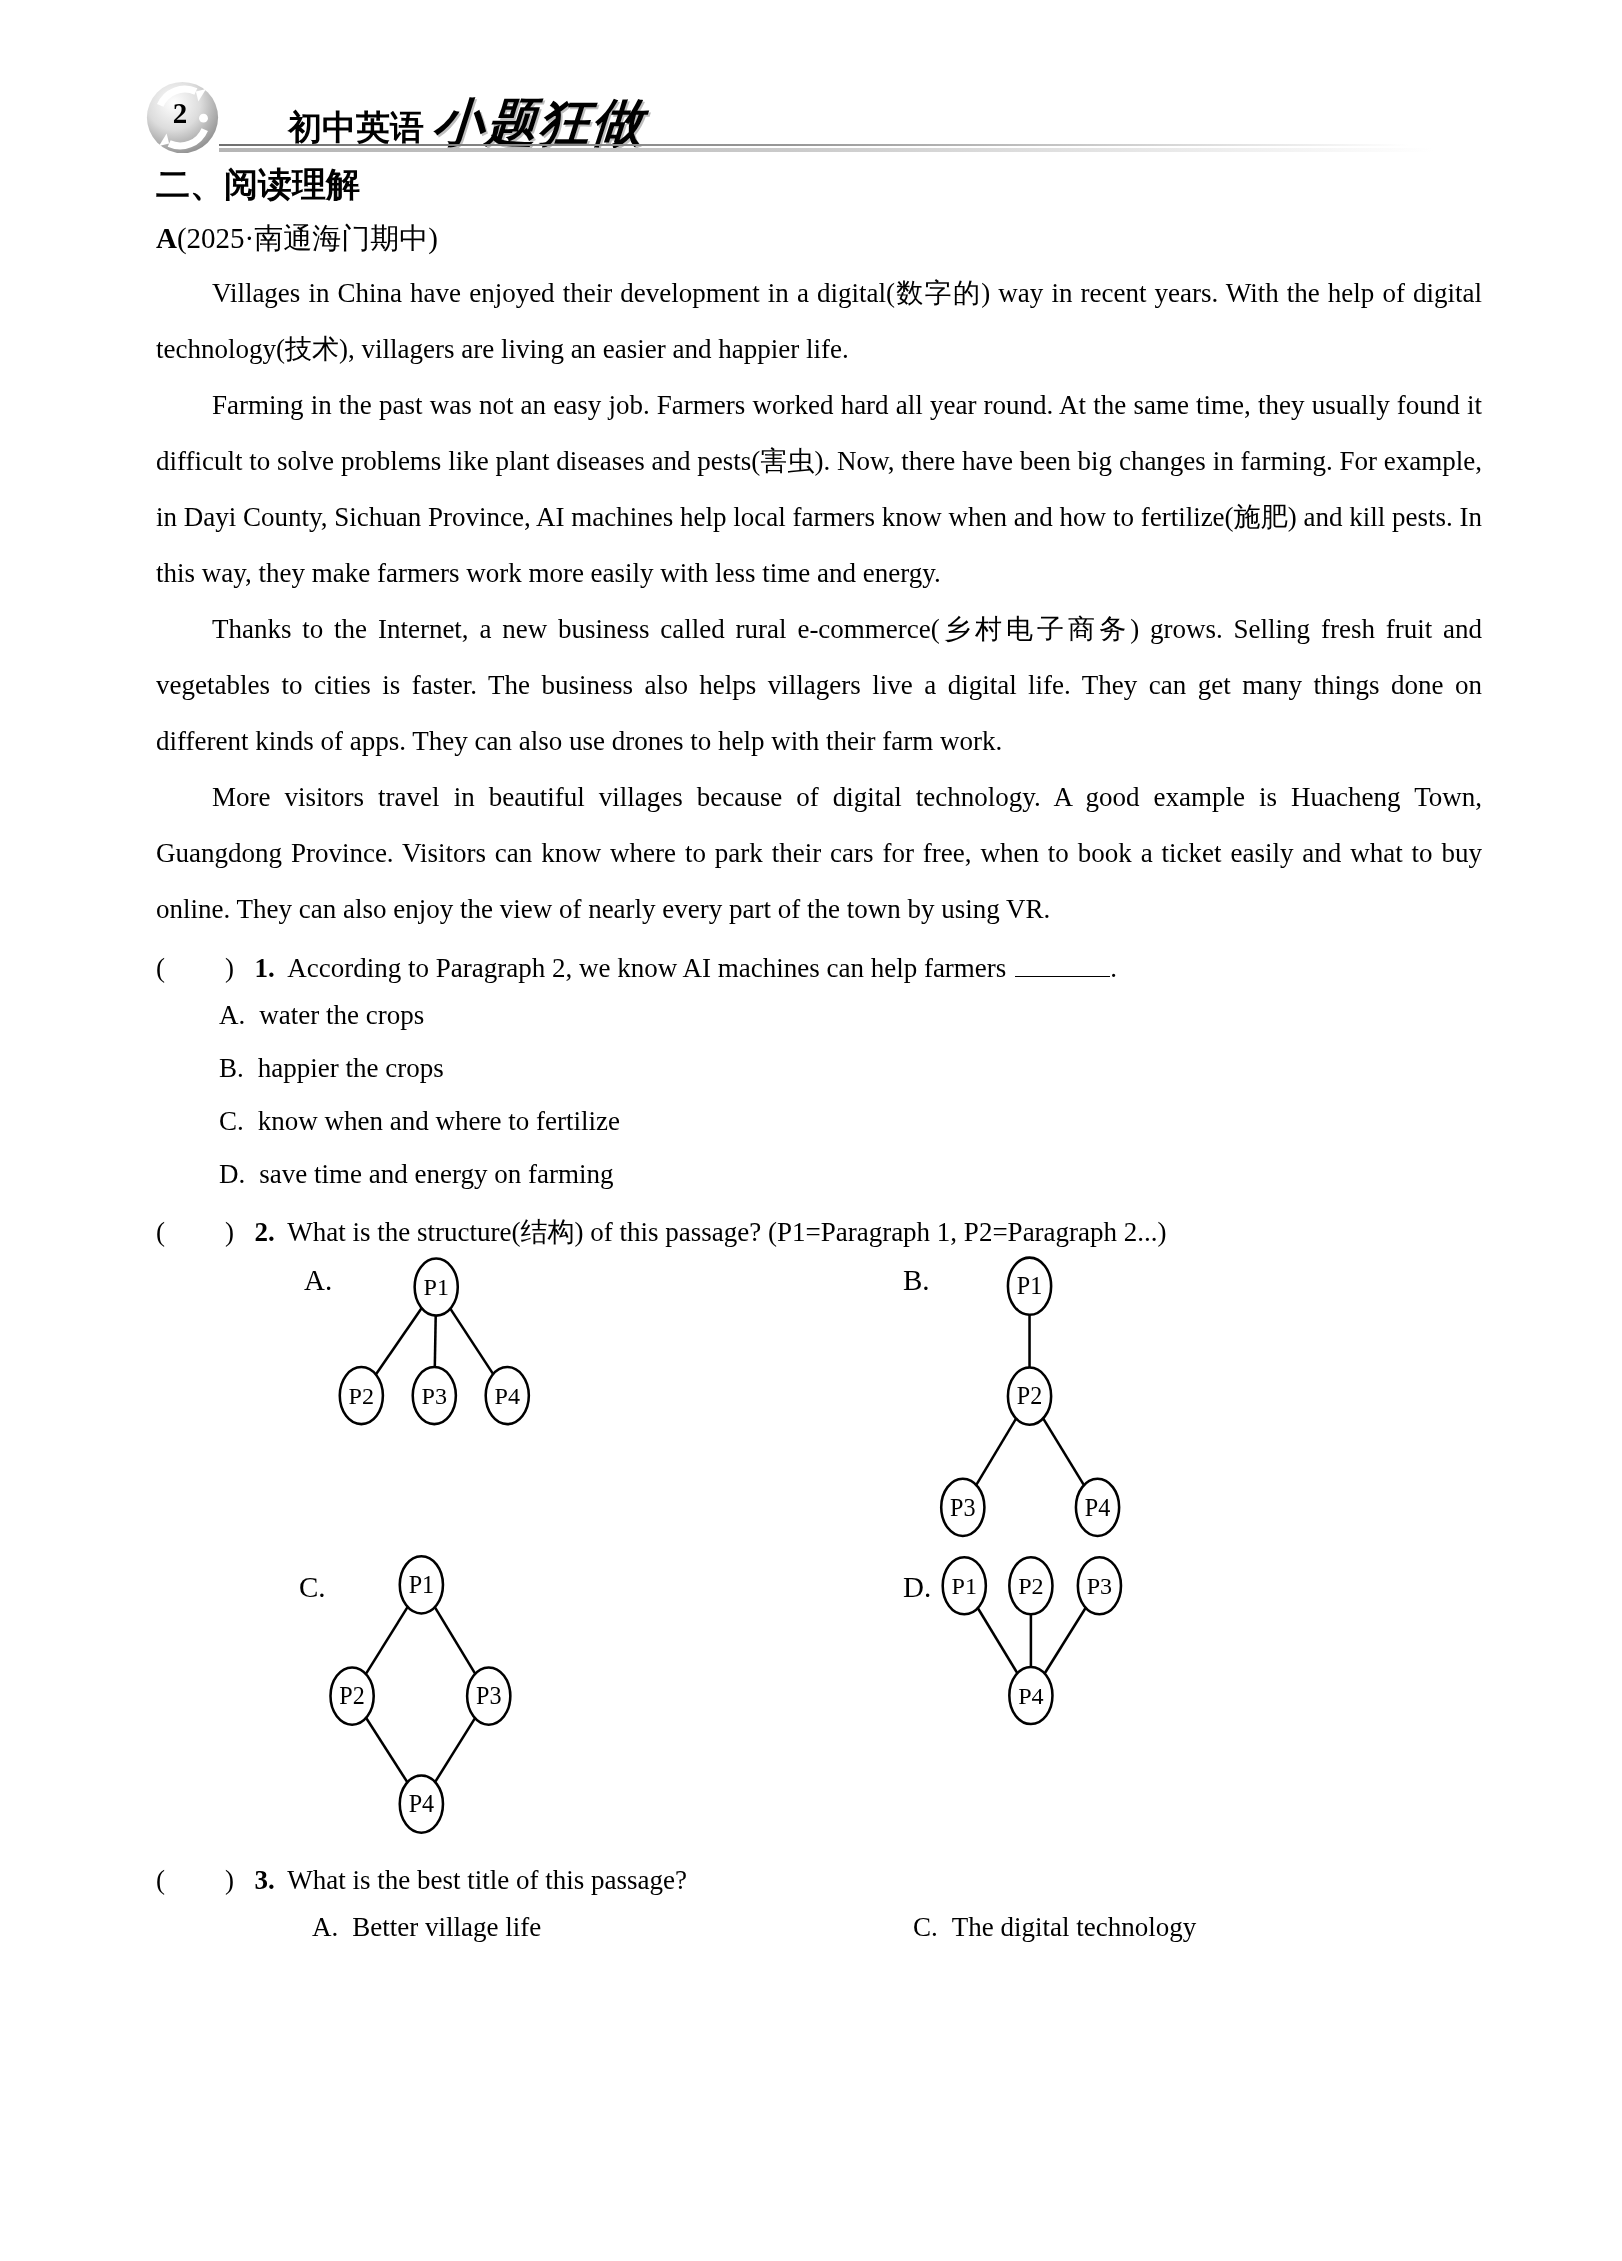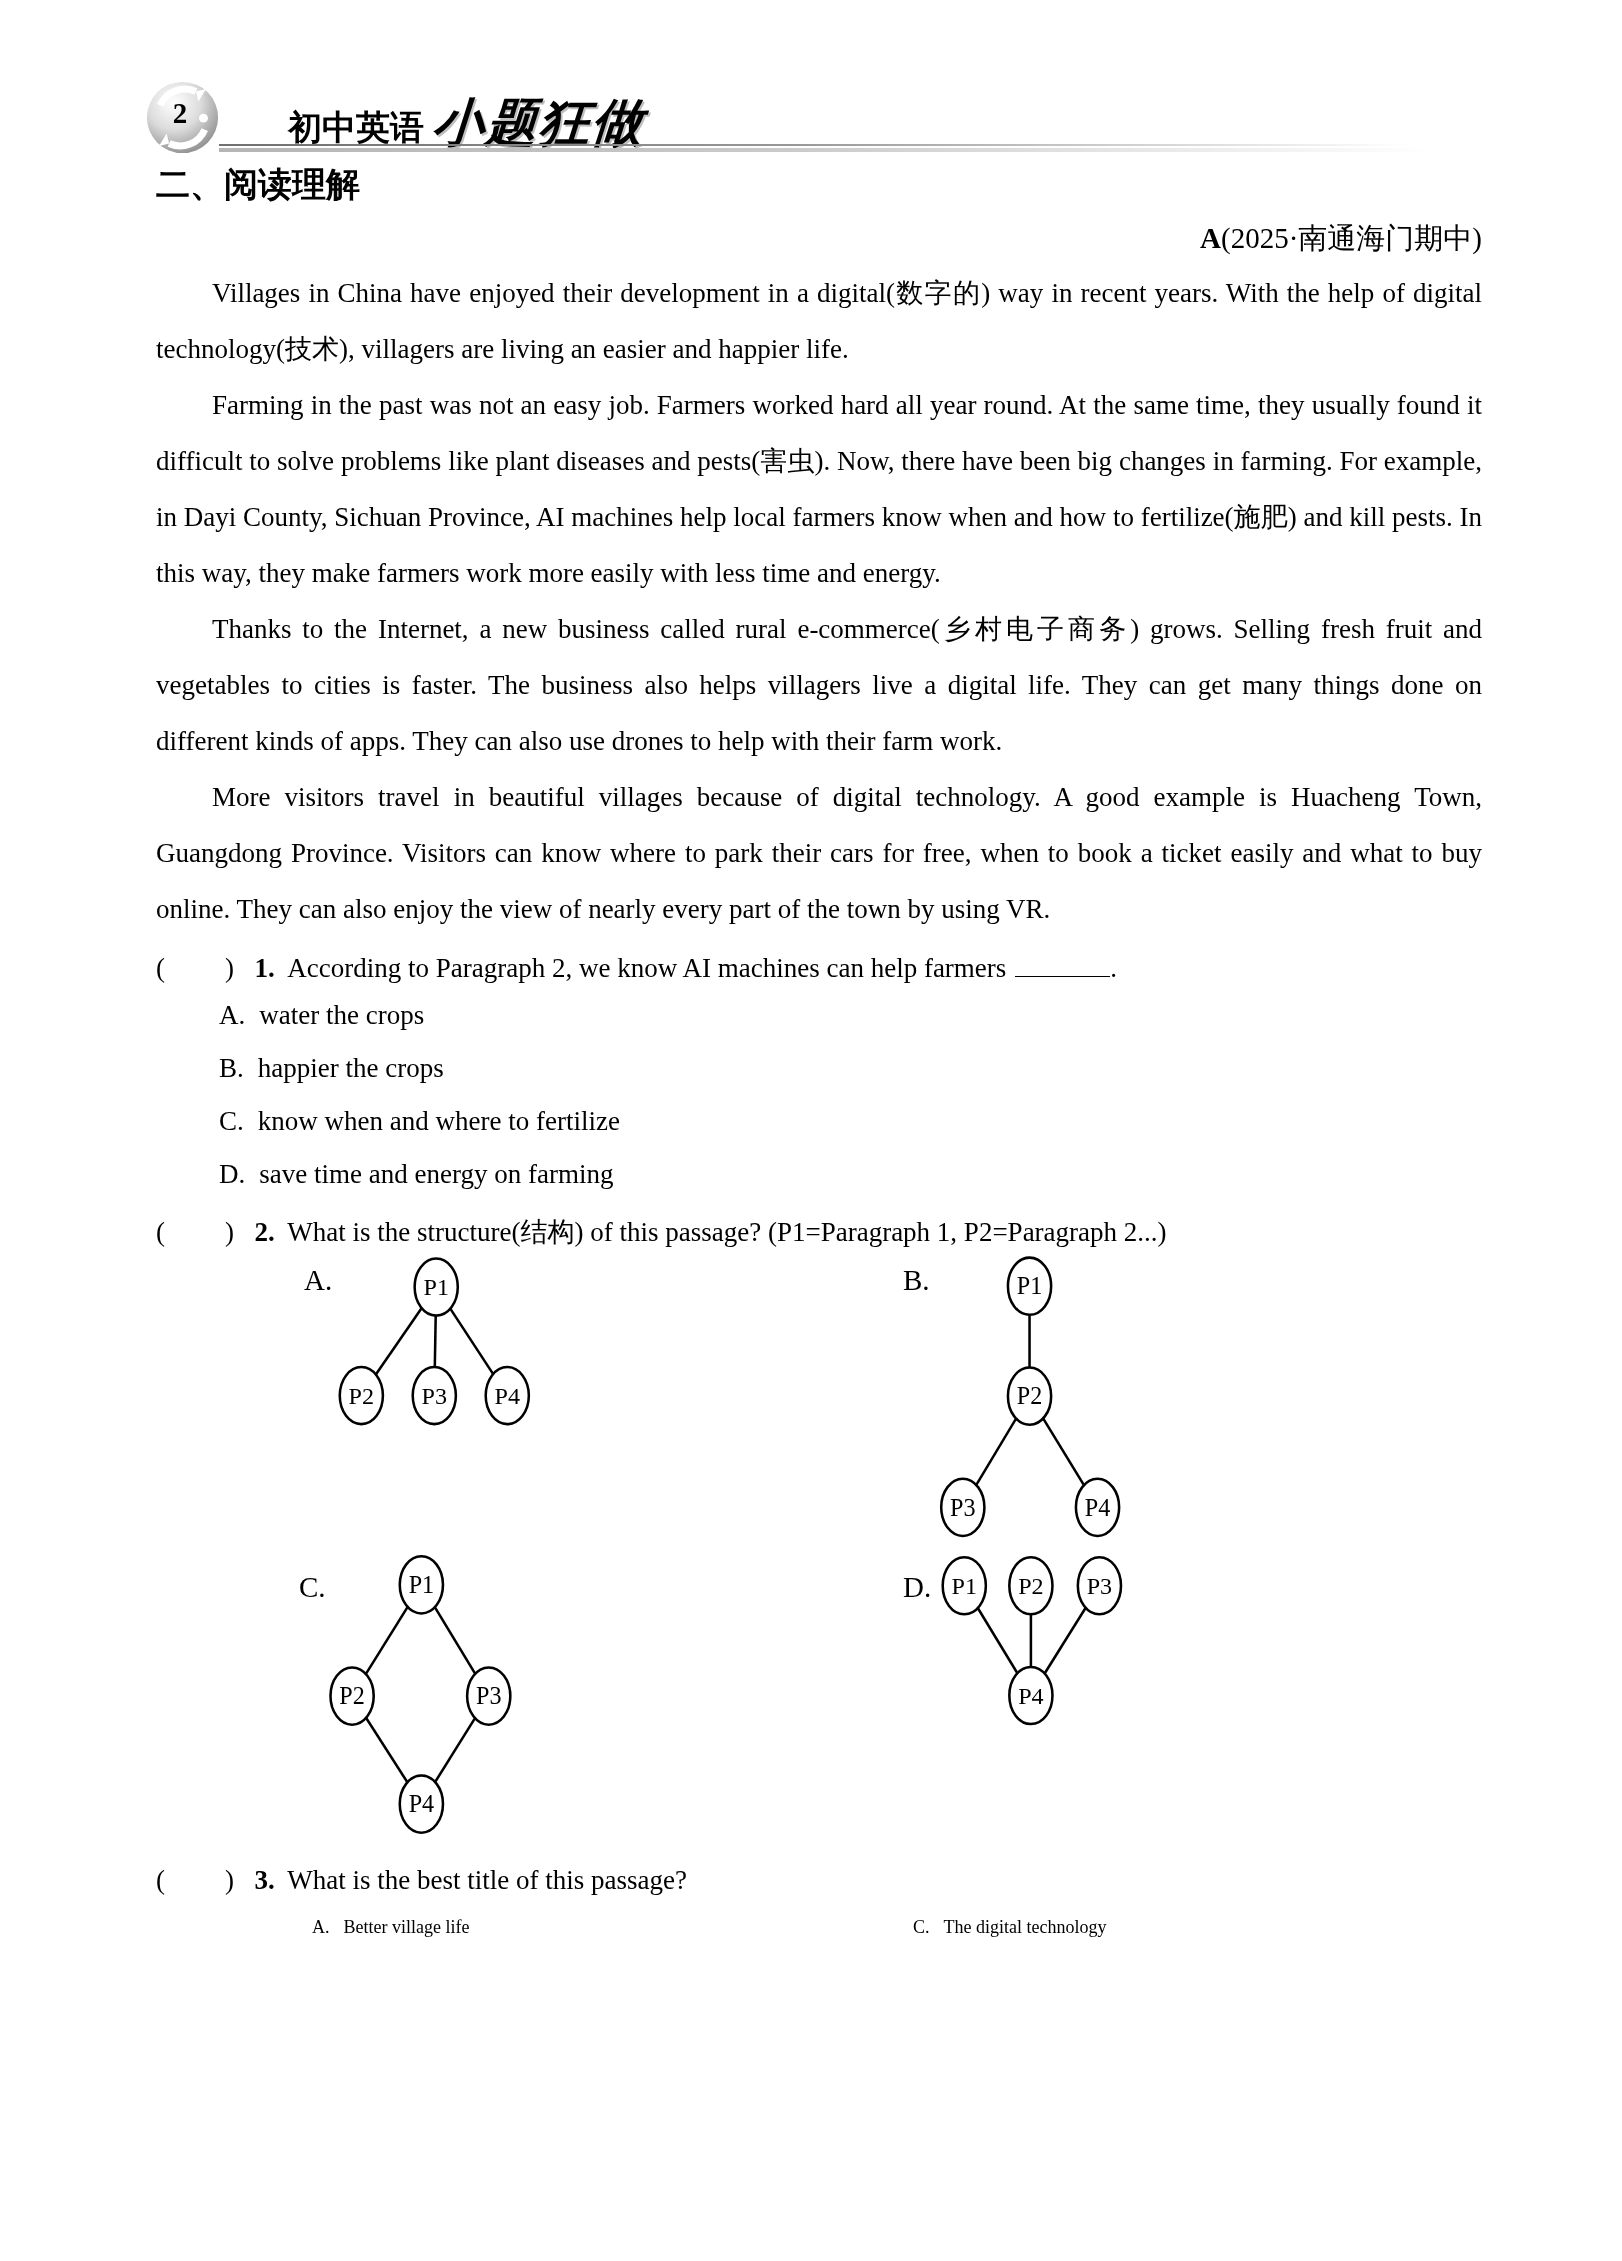--- a/index.html
+++ b/index.html
@@ -45,42 +45,42 @@
   
   .section-heading {
     position:absolute; left:156px; top:164px;
     font-family:"Liberation Sans","DejaVu Sans",sans-serif;
     font-weight:bold; font-size:34px; line-height:41px;
   }
 
   
   .doc { position:absolute; left:156px; top:220px; width:1326px; }
   .passage-title {
-    text-align:right; font-size:29px; line-height:37px; margin:0 0 7.6px 0;
+    text-align:left; font-size:29px; line-height:37px; margin:0 0 7.6px 0;
   }
   .passage-title .t-prefix { font-weight:bold; }
   .doc p.para {
     margin:0; font-size:27px; line-height:56px;
     text-align:justify; text-indent:56px;
   }
 
   
   .q-line { font-size:27px; line-height:42px; margin-top:10.2px; white-space:nowrap; }
   .paren-gap { display:inline-block; width:60px; }
   .q-num { font-weight:bold; margin:0 12.7px 0 20.4px; }
   .blank {
     display:inline-block; width:95px; height:25.4px;
     border-bottom:1.9px solid #000; margin-left:9px;
   }
   .q-options-v { margin-left:63px; }
   .q-options-v .opt { font-size:27px; line-height:53px; }
   .opt-label { margin-right:14px; }
   .q-options-grid {
     margin-left:156px; display:grid; grid-template-columns:601px 1fr;
-    font-size:18px; line-height:53px;
+    font-size:27px; line-height:53px;
   }
 
   
   .diagrams { position:relative; width:1326px; margin-top:1.3px; }
   .diagrams .diag-letter {
     position:absolute; font-size:29px; line-height:32px;
     font-family:"Liberation Serif",serif;
   }
   .diagrams svg { position:absolute; }
 </style>

